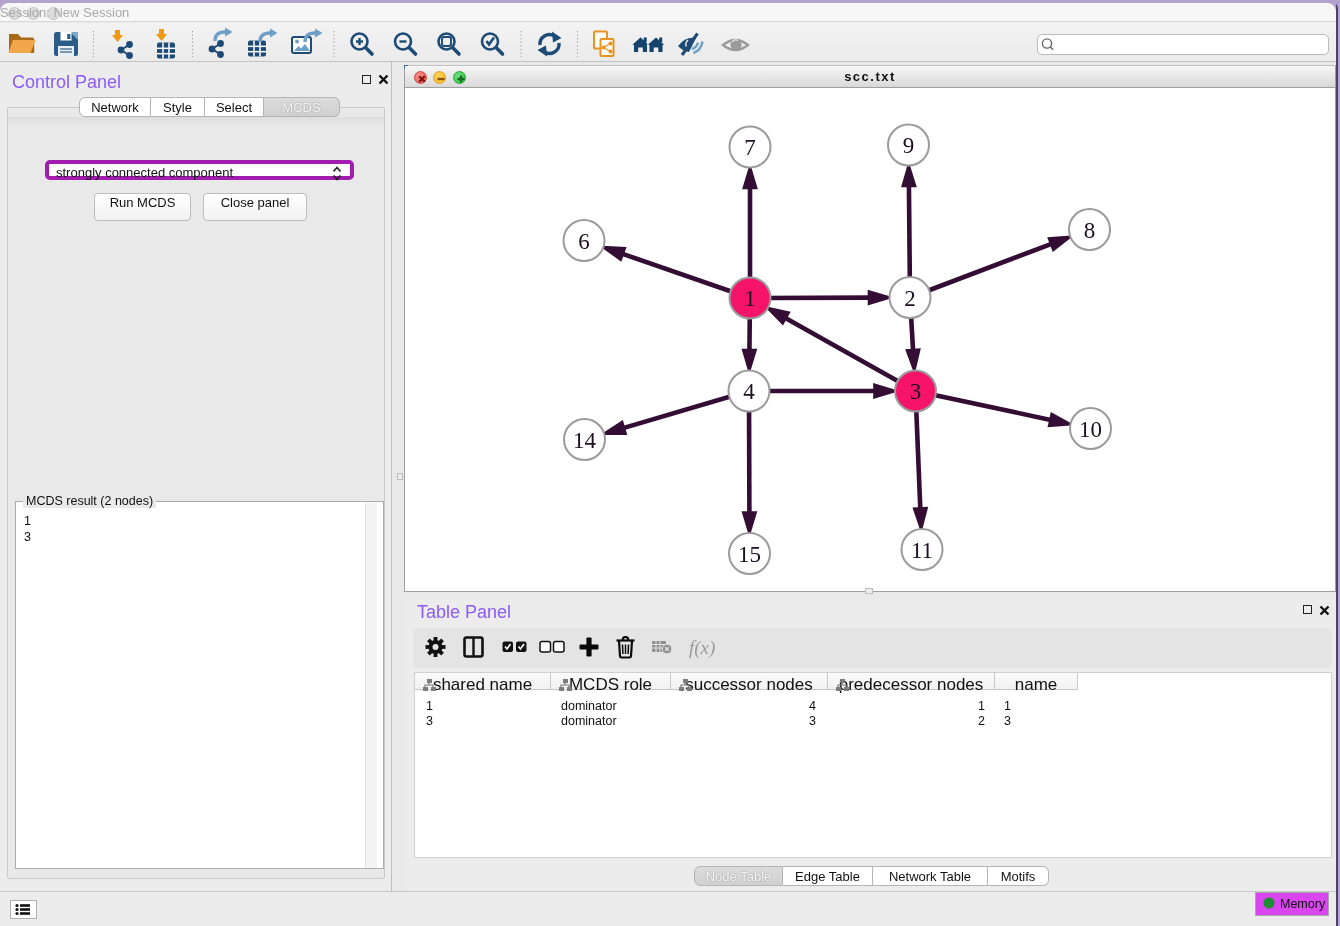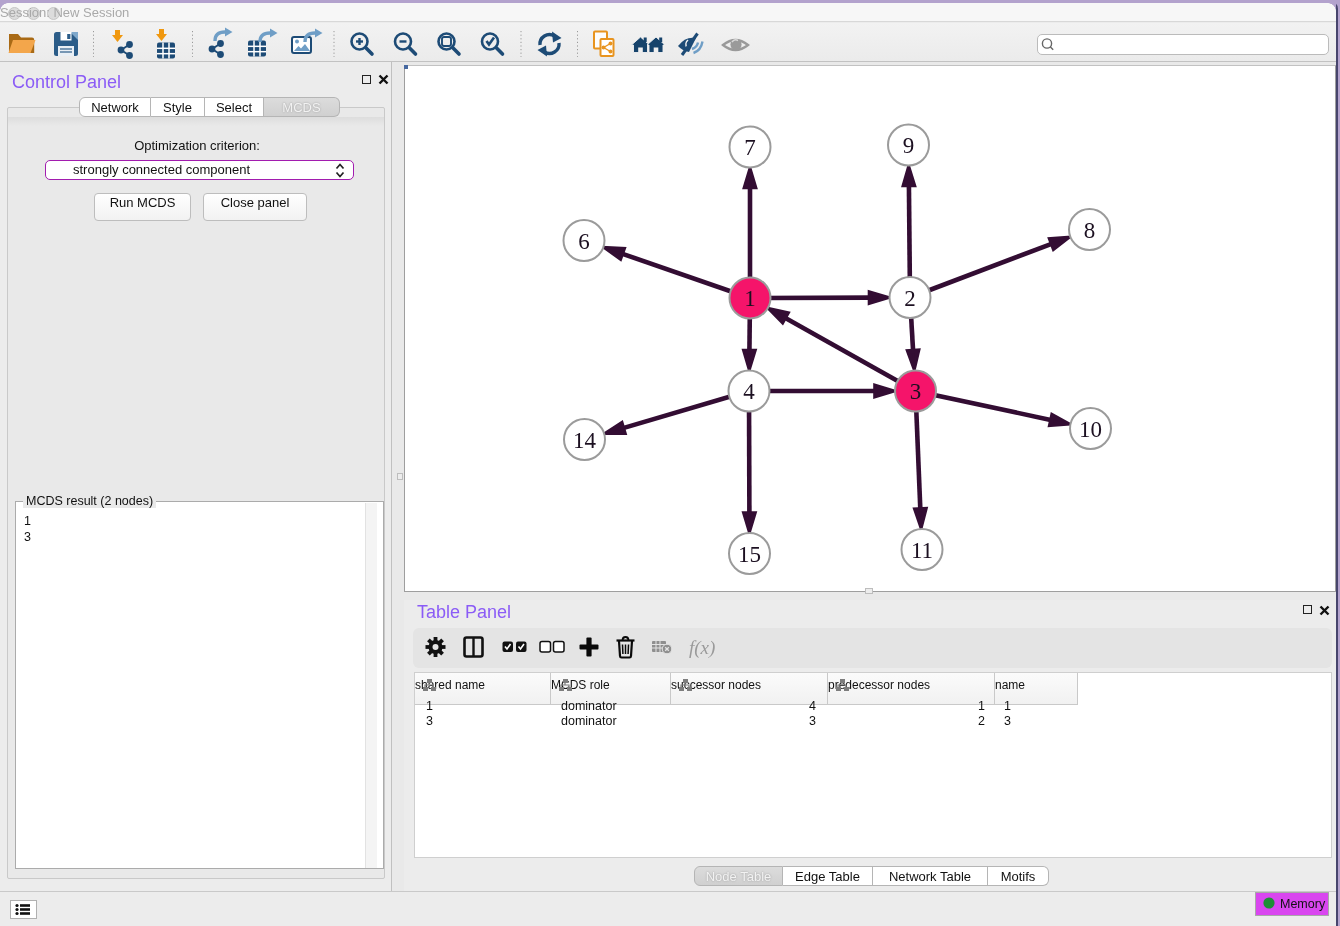--- a/index.html
+++ b/index.html
@@ -16,36 +16,36 @@
 .maxbox{position:absolute;width:9px;height:9px;border:1.5px solid #222}
 .closex{position:absolute;font-size:14px;font-weight:bold;color:#111}
 #cp-tabpane{position:absolute;left:7px;top:45px;width:378px;height:772px;background:#e9e9e9;border:1px solid #c9c9c9;border-radius:2px}
 #cp-tabpane::before{content:"";position:absolute;left:0;top:9px;width:100%;height:9px;background:linear-gradient(#dddddd,#e9e9e9)}
 .tabs{position:absolute;display:flex;height:20px}
 .tab{height:20px;line-height:19px;font-size:13px;color:#111;text-align:center;background:#fff;border:1px solid #b5b5b5;border-left:none}
 .tab.first{border-left:1px solid #b5b5b5;border-radius:6px 0 0 6px}
 .tab.last{border-radius:0 6px 6px 0}
 .tab.sel{background:linear-gradient(#dcdcdc,#d0d0d0);color:#f2f2f2;text-shadow:0 0 2px #999}
 #optlabel{position:absolute;left:0;top:30px;width:378px;text-align:center;font-size:13px;color:#111}
-#dropdown{position:absolute;left:37px;top:52px;width:309px;height:20px;background:#fff;border:1px solid #a21caf;border-radius:5px;font-size:13px;line-height:18px;padding-left:27px;color:#111}
+#dropdown{position:absolute;left:37px;top:52px;width:309px;height:20px;background:#fff;border:4px solid #a21caf;border-radius:5px;font-size:13px;line-height:18px;padding-left:7px;color:#111}
 .btn{position:absolute;height:28px;background:linear-gradient(#fff,#f2f2f2);border:1px solid #bdbdbd;border-radius:4px;font-size:13px;text-align:center;line-height:18px;color:#111}
 #fieldset{position:absolute;left:7px;top:393px;width:369px;height:368px;border:1px solid #ababab;background:#fff}
 #fieldlabel{position:absolute;left:15px;top:386px;background:#e9e9e9;padding:0 3px;font-size:12.5px;color:#111}
 #fieldtext{position:absolute;left:8px;top:11px;font-size:12.5px;color:#111;line-height:16px}
 #fieldscroll{position:absolute;right:6px;top:1px;width:12px;height:365px;background:#f4f4f4;border-left:1px solid #e2e2e2}
 #netwin{position:absolute;left:404px;top:3px;width:932px;height:527px;background:#fff;border:1px solid #9e9e9e;border-top-color:#c2c2c2}
 #nettitle{position:absolute;left:0;top:0;width:930px;height:22px;background:linear-gradient(#f6f6f6,#d9d9d9);border-bottom:1px solid #9f9f9f}
 .mtl{position:absolute;top:4.5px;width:13px;height:13px;border-radius:50%}
 #netname{position:absolute;left:0;top:0;width:930px;text-align:center;font-size:13px;font-weight:bold;letter-spacing:1.5px;line-height:22px;color:#111}
 #canvas{position:absolute;left:0;top:23px;width:930px;height:502px;background:#fff}
 .grip{position:absolute;background:#ededed;border:1px solid #bdbdbd}
 #tpanel{position:absolute;left:404px;top:538px;width:932px;height:291px;background:#ececec}
 #ttool{position:absolute;left:9px;top:28px;width:919px;height:40px;background:#e4e4e4;border-radius:6px}
 #ttable{position:absolute;left:10px;top:72px;width:918px;height:186px;background:#fff;border:1px solid #cfcfcf}
-.hcell{position:absolute;top:0;height:32px;background:linear-gradient(#fbfbfb,#f1f1f1);border-right:1px solid #c9c9c9;border-bottom:1px solid #c9c9c9;font-size:12px;color:#111;text-align:left;line-height:24px}
+.hcell{position:absolute;top:0;height:17px;background:linear-gradient(#fbfbfb,#f1f1f1);border-right:1px solid #c9c9c9;border-bottom:1px solid #c9c9c9;font-size:17px;color:#111;text-align:center;line-height:24px}
 .trow{position:absolute;font-size:12.5px;color:#111;height:16px;line-height:16px;white-space:pre}
 #btabs{position:absolute;left:290px;top:266px}
 #statusbar{position:absolute;left:0;top:891px;width:1336px;height:35px;background:#ececec;border-top:1px solid #c9c9c9}
 </style></head><body>
 <div id="app">
     <div id="win">
 <div id="topstrip"></div>
 <div style="position:absolute;left:0;top:3px;width:8px;height:8px;background:radial-gradient(circle at 8px 8px, rgba(0,0,0,0) 7.5px, #b3a2cd 8px);z-index:51"></div>
       <div style="position:absolute;left:1328px;top:3px;width:8px;height:8px;background:radial-gradient(circle at 0 8px, rgba(0,0,0,0) 7.5px, #b3a2cd 8px);z-index:51"></div>
 <div id="titlebar">
@@ -207,21 +207,20 @@
           </svg></div>
 </div>
 <div id="desktop">
  <div id="cpanel">
   <div class="panehead" style="position:absolute;left:12px;top:10px">Control Panel</div>
   <div class="maxbox" style="left:362px;top:13px"></div>
   <div class="closex" style="left:378px;top:10px"><svg width="11" height="11">
               <path d="M1.5,1.5 L9.5,9.5 M9.5,1.5 L1.5,9.5" stroke="#111" stroke-width="2.4"></path>
             </svg></div>
   <div id="cp-tabpane">
-   <div id="optlabel">Optimization criterion:</div>
    <div id="dropdown">strongly connected component
      <svg width="12" height="16" style="position:absolute;right:7px;top:1.5px">
                 <path d="M2.5,5.5 L6,1.5 L9.5,5.5 M2.5,9.5 L6,13.5 L9.5,9.5" stroke="#222" stroke-width="1.7" fill="none"></path>
               </svg>
    </div>
    <div class="btn" style="left:86px;top:85px;width:97px">Run MCDS</div>
    <div class="btn" style="left:195px;top:85px;width:104px">Close panel</div>
    <div id="fieldset">
      <div id="fieldtext">1<br>3</div>
      <div id="fieldscroll"></div>
@@ -230,20 +229,32 @@
   </div>
   <div class="tabs" style="left:79px;top:35px">
    <div class="tab first" style="width:72px">Network</div>
    <div class="tab" style="width:54px">Style</div>
    <div class="tab" style="width:59px">Select</div>
    <div class="tab sel last" style="width:76px">MCDS</div>
   </div>
  </div>
  <div id="netwin">
           <div style="position:absolute;left:-1px;top:-1px;width:4px;height:4px;background:#4668a0"></div>
+  <div id="nettitle">
+   <div id="netname">scc.txt</div>
+   <div class="mtl" style="left:8.5px;background:radial-gradient(circle at 4px 4px,#f58e8c,#ec5a51);border:0.5px solid #ce4643"><svg width="12" height="12" style="margin:2px">
+                <path d="M2.2,2.2 L7.8,7.8 M7.8,2.2 L2.2,7.8" stroke="#7e150e" stroke-width="2.3"></path>
+              </svg></div>
+   <div class="mtl" style="left:28.2px;background:radial-gradient(circle at 4px 4px,#fdd35e,#fcb71f);border:0.5px solid #dfa023"><svg width="12" height="12" style="margin:2px">
+                <path d="M1.4,5 L8.6,5" stroke="#8a5410" stroke-width="2.4"></path>
+              </svg></div>
+   <div class="mtl" style="left:47.8px;background:radial-gradient(circle at 4px 4px,#74dd80,#2bc845);border:0.5px solid #27a42f"><svg width="12" height="12" style="margin:2px">
+                <path d="M1.4,5 L8.6,5 M5,1.4 L5,8.6" stroke="#176d1e" stroke-width="2.4"></path>
+              </svg></div>
+  </div>
   <div id="canvas">
    <svg width="930" height="502">
     <g stroke="#330d33" stroke-width="4.6" fill="#330d33">
 <line x1="345.0" y1="209.0" x2="345.0" y2="96.5"></line>
 <polygon points="345.0,82.0 349.8,98.0 340.2,98.0"></polygon>
 <line x1="345.0" y1="209.0" x2="215.4" y2="164.1"></line>
 <polygon points="201.7,159.4 218.4,160.1 215.2,169.1"></polygon>
 <line x1="345.0" y1="209.0" x2="466.5" y2="208.6"></line>
 <polygon points="481.0,208.6 465.0,213.4 465.0,203.8"></polygon>
 <line x1="345.0" y1="209.0" x2="344.4" y2="263.5"></line>

